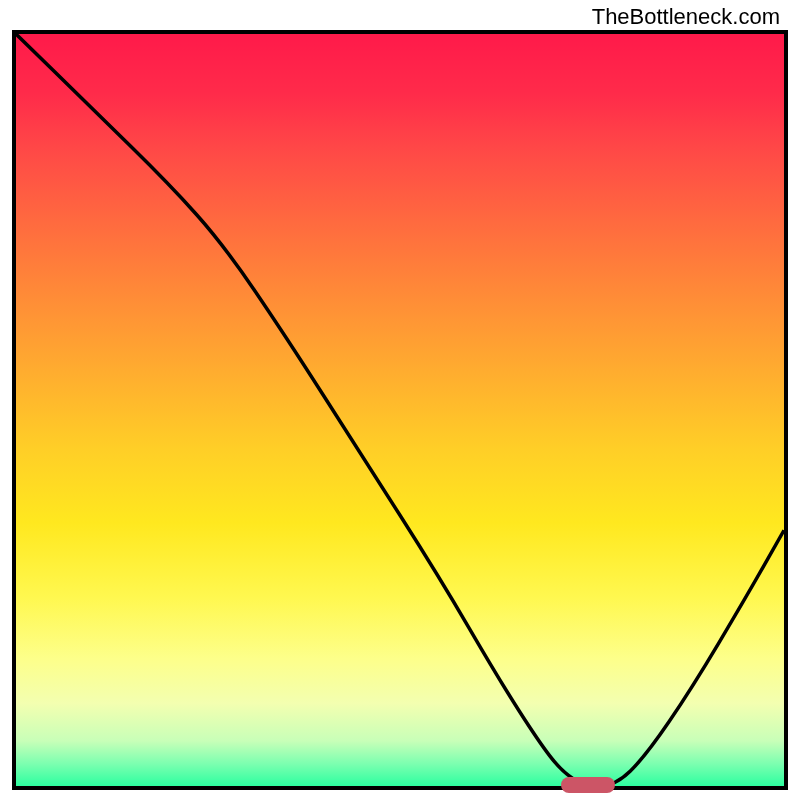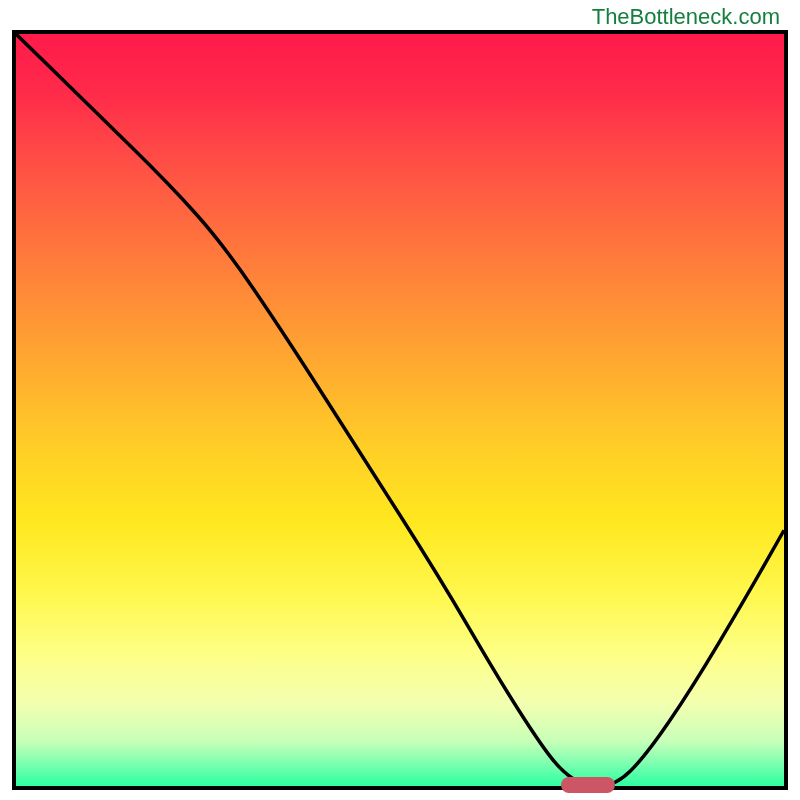--- a/index.html
+++ b/index.html
@@ -8,21 +8,21 @@
     height: 800px;
     background: #ffffff;
     position: relative;
     font-family: Arial, sans-serif;
   }
   .watermark {
     position: absolute;
     top: 4px;
     right: 20px;
     font-size: 22px;
-    color: #15803d;
+    color: #000000;
     font-weight: 500;
     z-index: 10;
   }
   .chart-frame {
     position: absolute;
     top: 30px;
     left: 12px;
     width: 776px;
     height: 760px;
     border: 4px solid #000;

